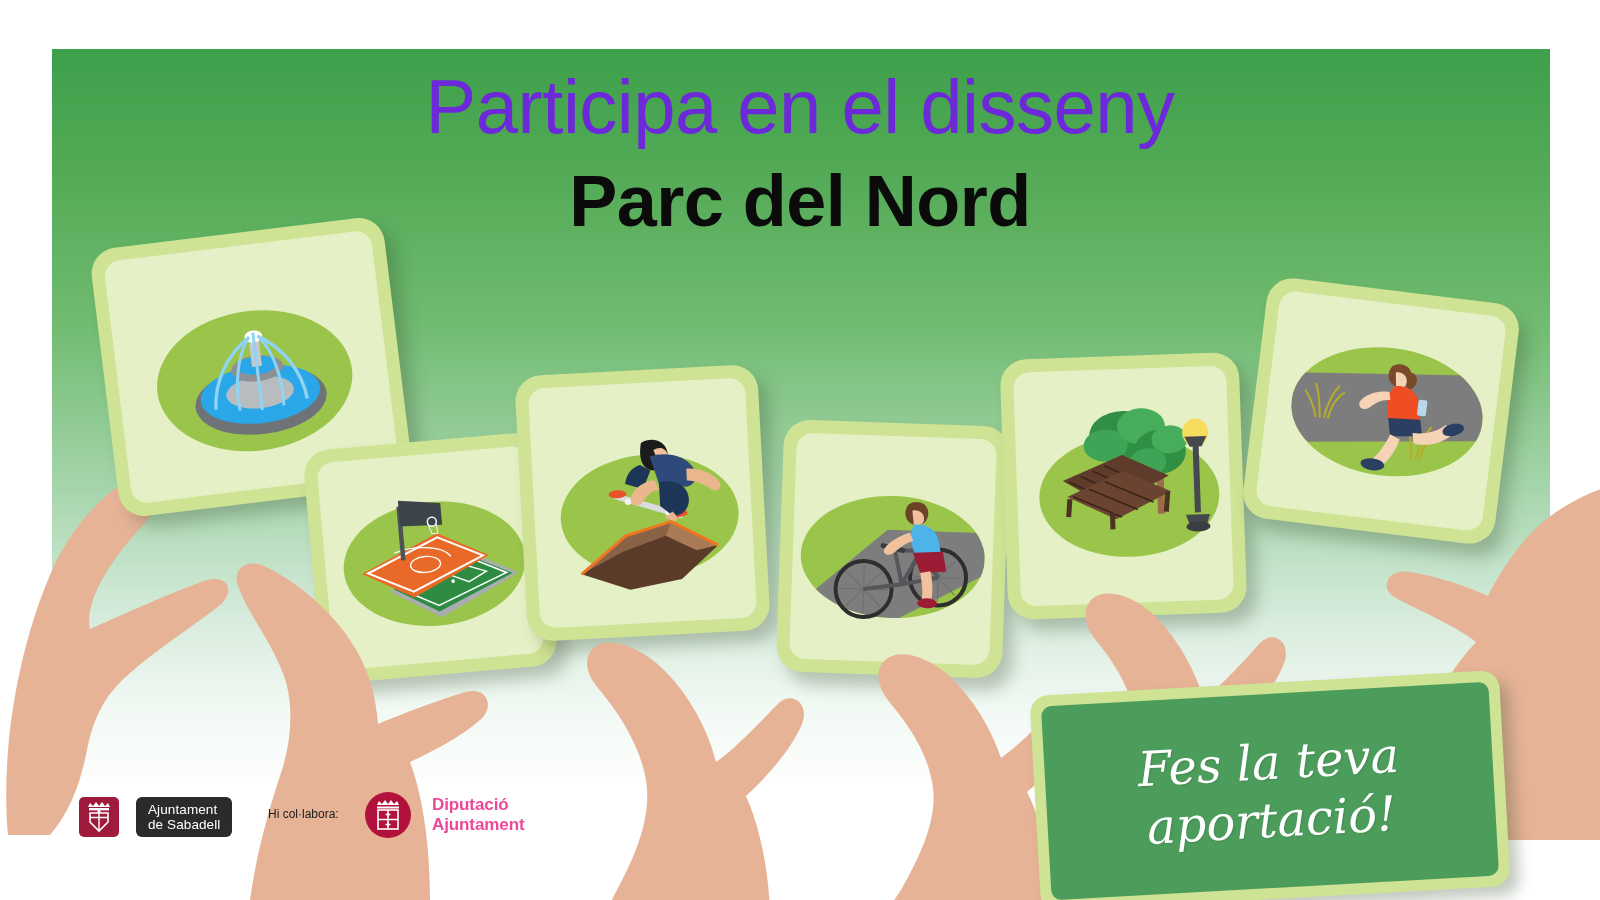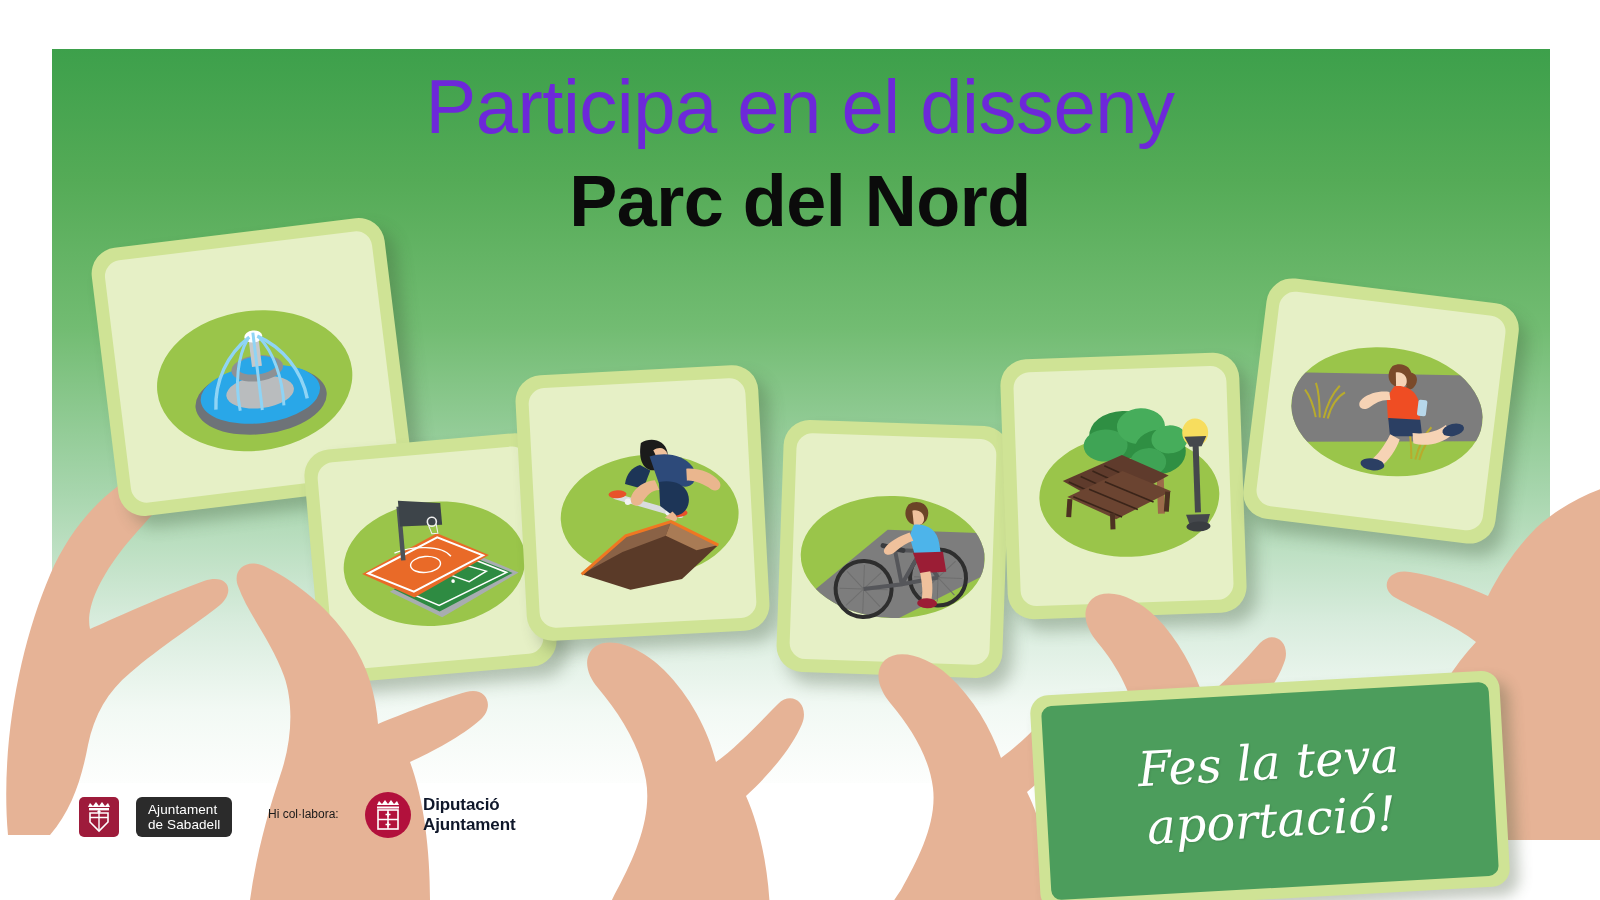--- a/index.html
+++ b/index.html
@@ -83,21 +83,21 @@
   .aj-name span{font-size:13.5px;line-height:15px;font-weight:400;letter-spacing:.1px;}
 
   .collab-label{
     position:absolute;left:268px;top:17px;font-size:12px;color:#1a1a1a;font-weight:400;
   }
   .logo-dip{position:absolute;left:365px;top:2px;display:flex;align-items:center;}
   .dip-circle{
     width:46px;height:46px;border-radius:50%;background:#b2113c;
     display:flex;align-items:center;justify-content:center;
   }
-  .dip-name{margin-left:12px;color:#0f172a;font-weight:700;}
+  .dip-name{margin-left:21px;color:#ec4899;font-weight:700;}
   .dip-name span{display:block;font-size:17px;line-height:20px;letter-spacing:-.1px;}
 </style>
 </head>
 <body>
 
 <div class="poster">
 
   <div class="panel"></div>
 
   <div class="hand" style="left:-10px;top:415px;z-index:18;">

